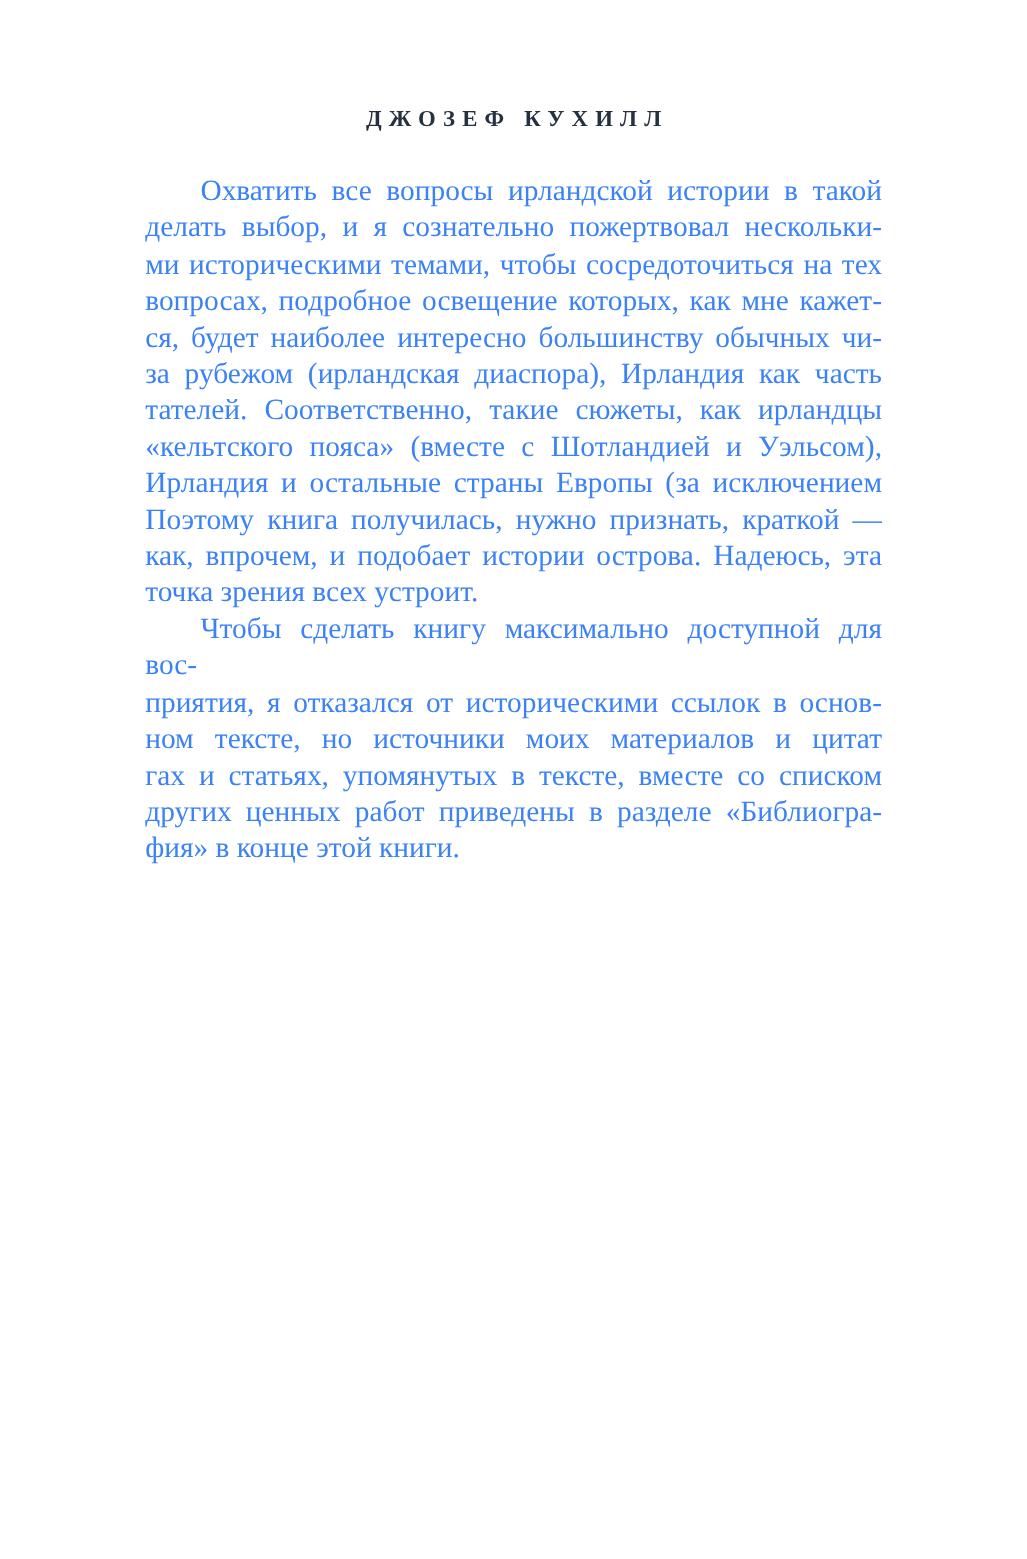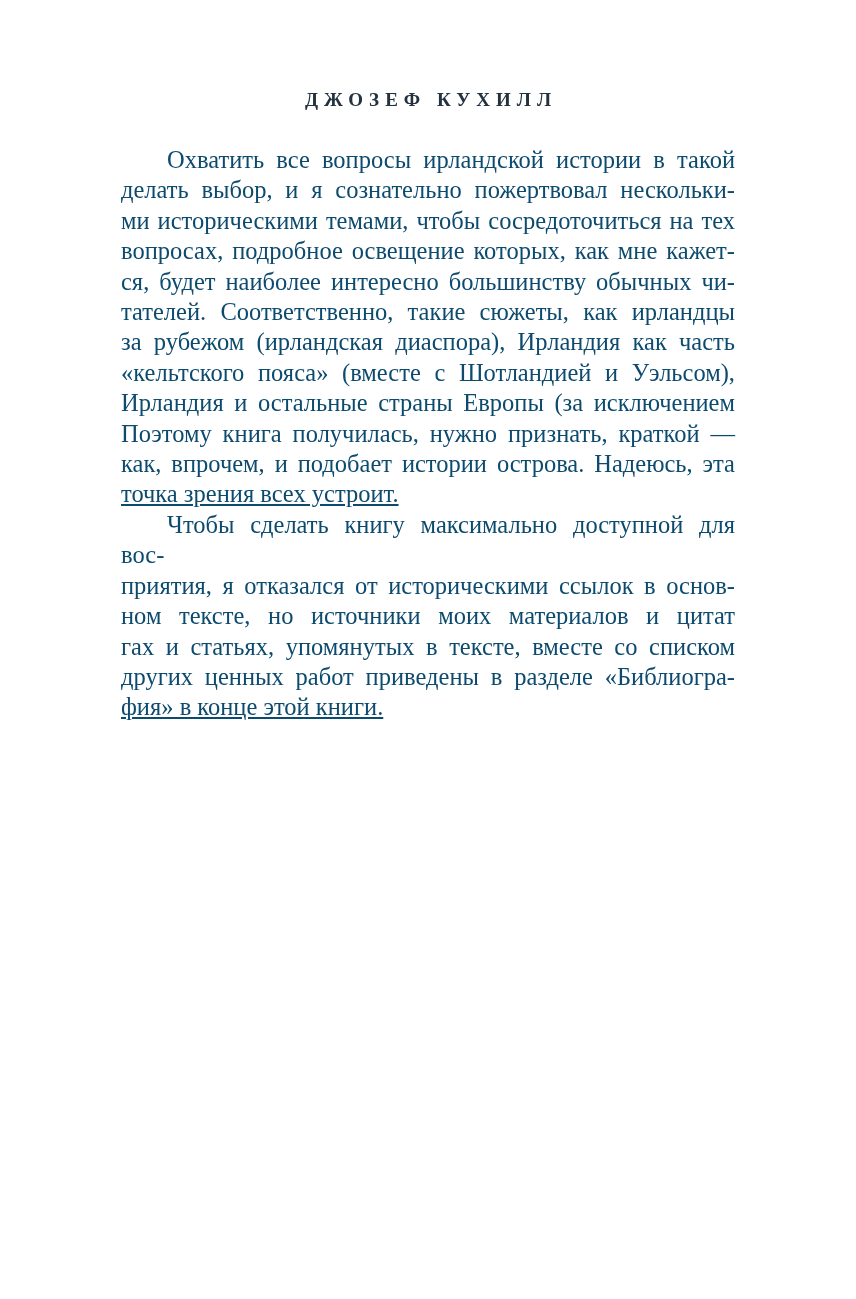--- a/index.html
+++ b/index.html
@@ -28,53 +28,52 @@
     color: #243240;
     
     padding-left: 6px;
     font-weight: bold;
   }
   .text-block {
     width: 614px;
     margin: 33px auto 0 auto;
     font-size: 24.5px;
     line-height: 30.4px;
-    color: #0c4a6e;
+    color: #3b82f6;
   }
   .para {
     margin: 0;
     padding: 0;
   }
   .line {
     text-align: justify;
     text-align-last: justify;
     white-space: normal;
   }
   .line.first {
     text-indent: 46px;
   }
   .line.last {
     text-align-last: left;
-    text-decoration: underline;
   }
 </style>
 </head>
 <body>
 
 <main class="book-page">
   <div class="running-head">ДЖОЗЕФ КУХИЛЛ</div>
   <div class="text-block">
       <div class="para">
         <div class="line first">Охватить все вопросы ирландской истории в такой</div>
         <div class="line">делать выбор, и я сознательно пожертвовал нескольки-</div>
         <div class="line">ми историческими темами, чтобы сосредоточиться на тех</div>
         <div class="line">вопросах, подробное освещение которых, как мне кажет-</div>
         <div class="line">ся, будет наиболее интересно большинству обычных чи-</div>
+        <div class="line">за рубежом (ирландская диаспора), Ирландия как часть</div>
         <div class="line">тателей. Соответственно, такие сюжеты, как ирландцы</div>
-        <div class="line">за рубежом (ирландская диаспора), Ирландия как часть</div>
         <div class="line">«кельтского пояса» (вместе с Шотландией и Уэльсом),</div>
         <div class="line">Ирландия и остальные страны Европы (за исключением</div>
         <div class="line">Поэтому книга получилась, нужно признать, краткой —</div>
         <div class="line">как, впрочем, и подобает истории острова. Надеюсь, эта</div>
         <div class="line last">точка зрения всех устроит.</div>
       </div>
       <div class="para">
         <div class="line first">Чтобы сделать книгу максимально доступной для вос-</div>
         <div class="line">приятия, я отказался от историческими ссылок в основ-</div>
         <div class="line">ном тексте, но источники моих материалов и цитат</div>

